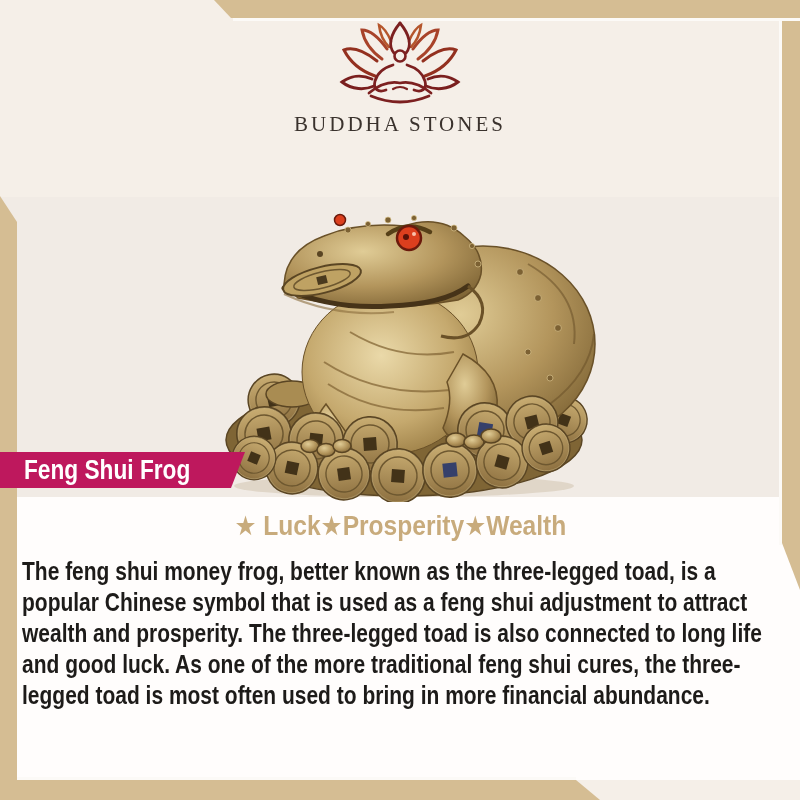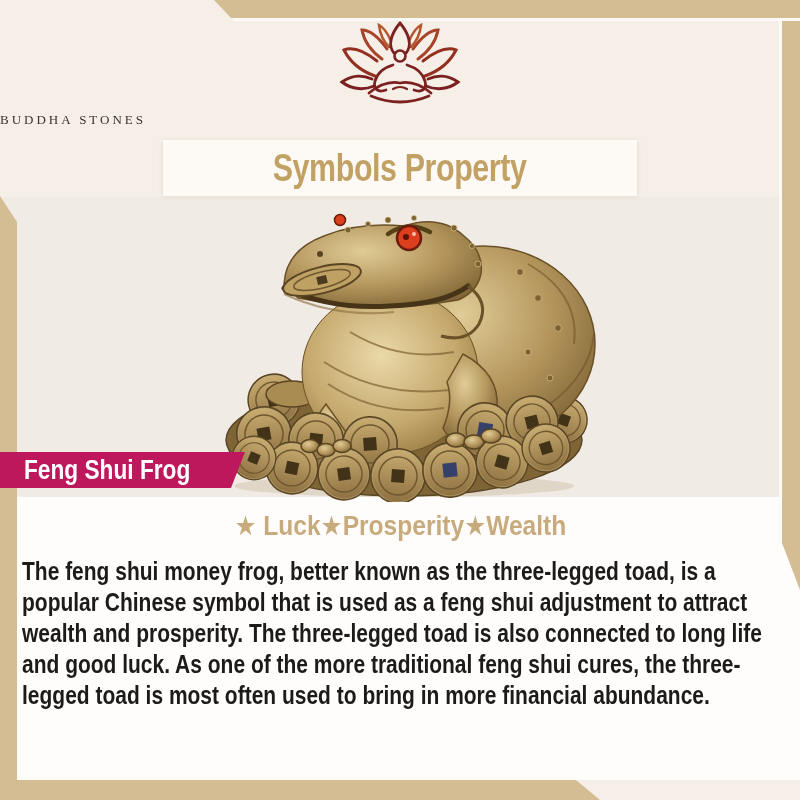--- a/index.html
+++ b/index.html
@@ -22,23 +22,23 @@
   .frame-left{left:0;top:196px;width:17px;height:604px;
     clip-path:polygon(0 0,17px 26px,17px 604px,0 604px);}
   .frame-bottom{left:0;top:780px;width:600px;height:20px;
     clip-path:polygon(0 0,576px 0,600px 20px,0 20px);}
   .sep{background:#fcfaf7;}
   .sep-top{left:233px;top:18px;width:567px;height:3px;}
   .sep-right{right:18px;top:21px;width:3px;height:524px;}
   .sep-bottom{left:17px;top:777px;width:559px;height:3px;}
   
   .logo{left:325px;top:18px;width:150px;height:94px;}
-  .brand{left:0;top:112px;width:800px;
+  .brand{left:0;top:112px;width:800px;text-align:center;
     font-family:"Liberation Serif","DejaVu Serif",serif;
-    font-size:13px;letter-spacing:3px;color:#3a322d;font-weight:400;}
+    font-size:21px;letter-spacing:3px;color:#3a322d;font-weight:400;}
   
   .heading-box{left:163px;top:140px;width:474px;height:56px;background:#fdfaf6;
     display:flex;align-items:center;justify-content:center;
     box-shadow:0 1px 5px rgba(160,135,90,.18);}
   .heading-text{display:inline-block;font-weight:700;font-size:38px;color:#c2a164;
     transform:scaleX(.8);transform-origin:center;white-space:nowrap;letter-spacing:-.5px;}
   
   .photo{left:192px;top:202px;width:420px;height:300px;}
   
   .ribbon{left:0;top:452px;width:246px;height:36px;background:#be185d;
@@ -93,23 +93,20 @@
       <circle cx="75" cy="37" r="5.5" stroke="#7c2020" stroke-width="2.6"></circle>
       <path d="M68,46 C58,49 52,55 50,62 C48,70 53,74 61,71" stroke="#7c2020" stroke-width="2.8"></path>
       <path d="M82,46 C92,49 98,55 100,62 C102,70 97,74 89,71" stroke="#7c2020" stroke-width="2.8"></path>
       <path d="M44,74 Q60,61 75,64 Q90,61 106,74" stroke="#7c2020" stroke-width="2.8"></path>
       <path d="M46,77 Q75,89 104,77" stroke="#7c2020" stroke-width="2.8"></path>
       <path d="M68,70 Q75,66 82,70" stroke="#7c2020" stroke-width="2.2"></path>
     </g>
   </svg>
   <div class="abs brand">BUDDHA STONES</div>
 
-  <div class="abs heading-box">
-    <span class="heading-text">Symbols Property</span>
-  </div>
 
   <svg class="abs photo" viewBox="0 0 420 300" role="img" aria-label="Brass feng shui money frog (three-legged toad) with red eyes and a coin in its mouth, sitting on a pile of Chinese coins">
     <defs>
       <radialGradient id="gBody" cx="40%" cy="35%" r="75%">
         <stop offset="0" stop-color="#e0cc96"></stop>
           <stop offset=".55" stop-color="#b3955c"></stop>
           <stop offset="1" stop-color="#7c6233"></stop>
       </radialGradient>
       <radialGradient id="gBelly" cx="45%" cy="40%" r="70%">
         <stop offset="0" stop-color="#ead9a9"></stop>

